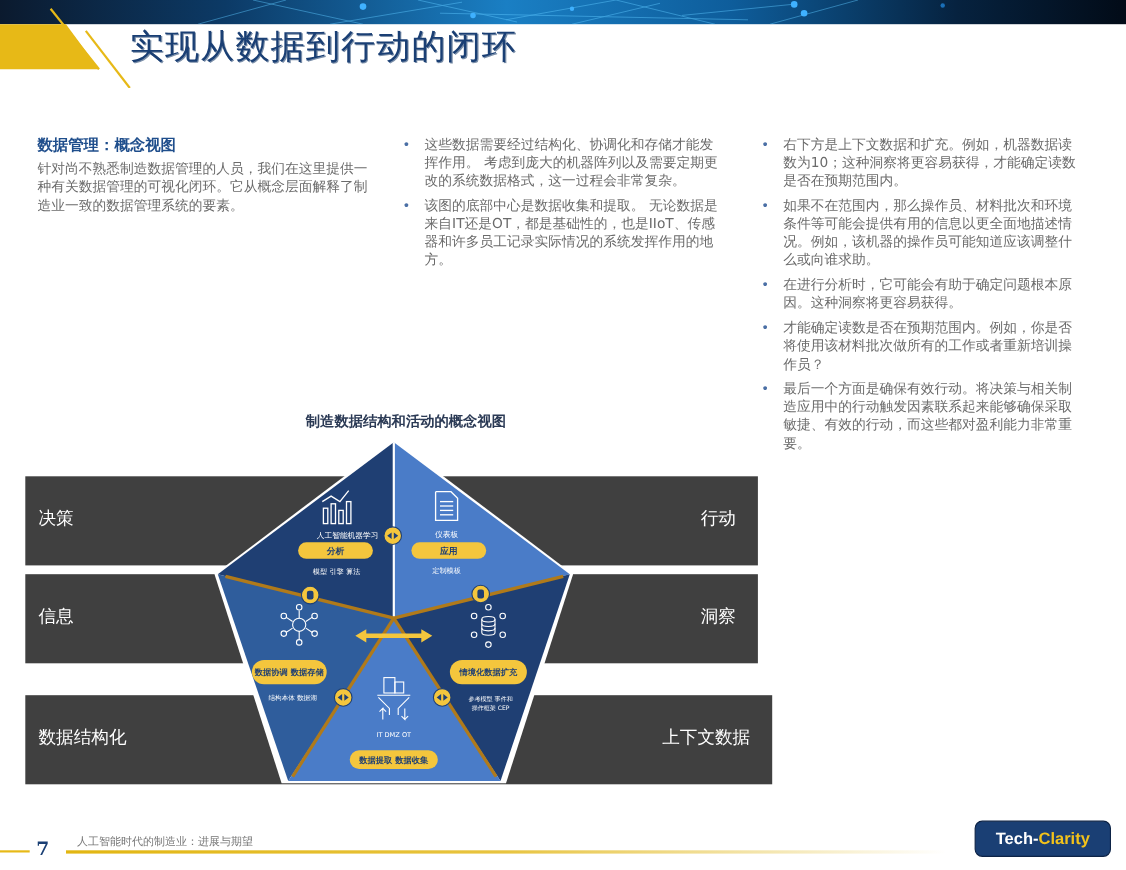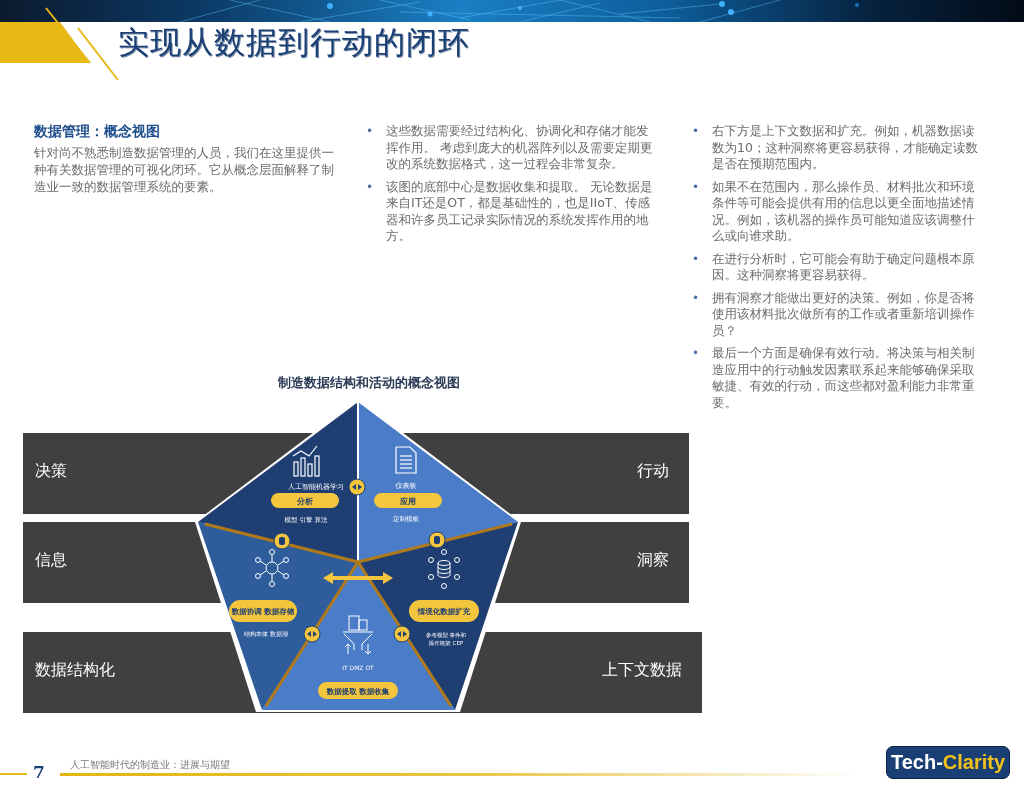--- a/index.html
+++ b/index.html
@@ -24,21 +24,21 @@
   .band-label { position:absolute; top:28px; font-size:16px; color:#ffffff; }
   .band-label.l { left:12px; }
   .band-label.r { right:20px; }
   .diagram { position:absolute; left:0; top:0; }
   .svg-text { font-family:"DejaVu Sans", sans-serif; }
   .footer-line-left { position:absolute; left:0; top:773px; width:27px; height:2px; background:#e7b917; }
   .page-num { position:absolute; left:33px; top:762px; font-size:17px; font-weight:bold; color:#1a3f74; font-family:"DejaVu Serif", serif; }
   .footer-text { position:absolute; left:70px; top:758px; font-size:10px; color:#777; }
   .footer-line { position:absolute; left:60px; top:773px; width:800px; height:3px; background:linear-gradient(90deg,#e2b612 0%, #e8c440 50%, #f4e6b0 80%, #ffffff 100%); }
   .logo { position:absolute; left:886px; top:746px; width:122px; height:31px; background:#1a3f74; border-radius:7px; border:1px solid #0d2346;
-    font-family:"Liberation Sans", sans-serif; font-weight:bold; font-size:20px; line-height:31px; text-align:center; color:#ffffff; }
+    font-family:"Liberation Sans", sans-serif; font-weight:bold; font-size:15px; line-height:31px; text-align:center; color:#ffffff; }
   .logo .hl { color:#f2c21a; }
 </style>
 </head>
 <body>
 
 <div class="banner">
   <svg width="1024" height="22">
     <g stroke="#5fc8ff" stroke-width="0.7" opacity="0.6" fill="none">
       <line x1="180" y1="22" x2="260" y2="0"></line>
         <line x1="230" y1="0" x2="330" y2="22"></line>
@@ -80,21 +80,21 @@
     <li>这些数据需要经过结构化、协调化和存储才能发挥作用。 考虑到庞大的机器阵列以及需要定期更改的系统数据格式，这一过程会非常复杂。</li>
     <li>该图的底部中心是数据收集和提取。 无论数据是来自IT还是OT，都是基础性的，也是IIoT、传感器和许多员工记录实际情况的系统发挥作用的地方。</li>
   </ul>
 </div>
 
 <div class="col col3">
   <ul>
     <li>右下方是上下文数据和扩充。例如，机器数据读数为10；这种洞察将更容易获得，才能确定读数是否在预期范围内。</li>
     <li>如果不在范围内，那么操作员、材料批次和环境条件等可能会提供有用的信息以更全面地描述情况。例如，该机器的操作员可能知道应该调整什么或向谁求助。</li>
     <li>在进行分析时，它可能会有助于确定问题根本原因。这种洞察将更容易获得。</li>
-    <li>拥有洞察才能做出更好的决策。例如，你是否将使用该材料批次做所有的工作或者重新培训操作员？</li>
+    <li>才能确定读数是否在预期范围内。例如，你是否将使用该材料批次做所有的工作或者重新培训操作员？</li>
     <li>最后一个方面是确保有效行动。将决策与相关制造应用中的行动触发因素联系起来能够确保采取敏捷、有效的行动，而这些都对盈利能力非常重要。</li>
   </ul>
 </div>
 
 <div class="diagram-title">制造数据结构和活动的概念视图</div>
 
 <div class="band" style="top:433px;">
   <span class="band-label l">决策</span>
   <span class="band-label r">行动</span>
 </div>

